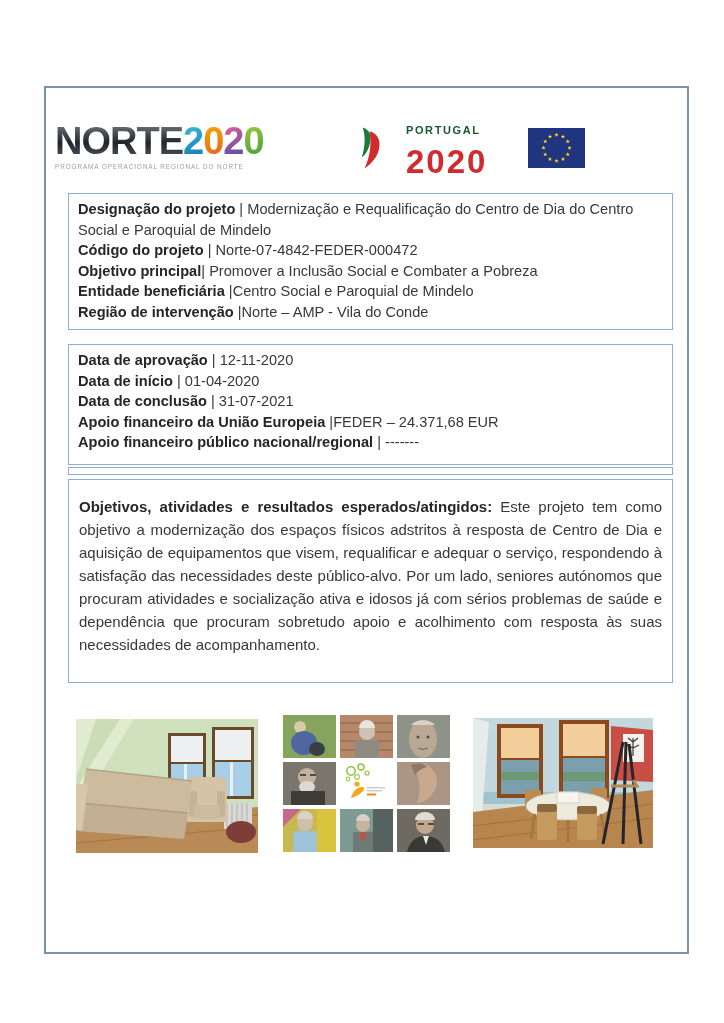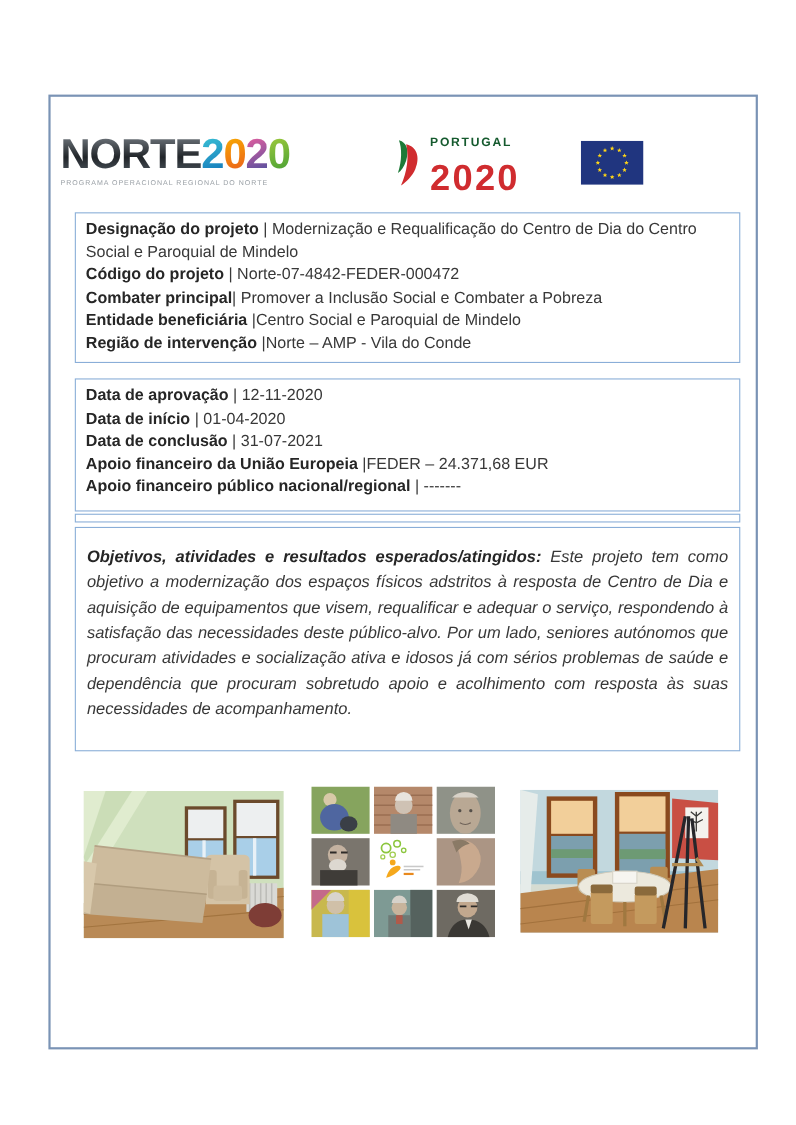--- a/index.html
+++ b/index.html
@@ -18,42 +18,42 @@
     background-image:linear-gradient(180deg,#767d84 0%,#212529 55%,#505a63 100%);
     -webkit-background-clip:text;background-clip:text;color:transparent;
   }
   .digit{-webkit-background-clip:text;background-clip:text;color:transparent;}
   .d1{background-image:linear-gradient(160deg,#3cc4d6,#1173b9);}
   .d2{background-image:linear-gradient(160deg,#f9b000,#e9571e);}
   .d3{background-image:linear-gradient(160deg,#ef5f9f,#44509f);}
   .d4{background-image:linear-gradient(160deg,#a5cd3c,#3e9b35);}
   .norte-sub{font-size:6.4px;letter-spacing:.9px;color:#9aa0a6;margin-top:3px;white-space:nowrap;}
 
-  .pt-logo{position:absolute;left:312px;top:36px;display:flex;gap:5px;}
+  .pt-logo{position:absolute;left:312px;top:36px;display:flex;gap:20px;}
   .pt-text{display:flex;flex-direction:column;}
   .pt-title{font-size:11px;font-weight:700;color:#155a2e;letter-spacing:1.6px;line-height:12px;}
   .pt-year{font-size:33px;font-weight:700;color:#d02c2f;line-height:30px;letter-spacing:2px;margin-top:11px;}
 
   .eu-logo{position:absolute;left:482px;top:40px;display:flex;gap:9px;align-items:flex-start;}
   .eu-text{padding-top:1px;}
   .eu-title{font-size:8px;color:#4a4a4a;letter-spacing:.3px;}
   .eu-sub{margin-top:11px;font-size:7.4px;line-height:9px;color:#555;white-space:nowrap;}
 
   
   .box{
     position:absolute;left:22px;width:605px;box-sizing:border-box;
     border:1.5px solid #8aaed8;background:#fff;
     font-size:14.6px;line-height:20.6px;color:#383838;
     padding:5px 9px;
   }
   .box b{font-weight:700;color:#262626;text-align:right;}
   #box-project{top:105px;height:137px;}
   #box-dates{top:256px;height:121px;}
   #box-strip{top:379px;height:8px;padding:0;}
-  #box-objectives{top:391px;height:204px;font-size:15px;line-height:23px;text-align:justify;padding:15px 10px 0 10px;font-style:italic;}
+  #box-objectives{top:391px;height:204px;font-size:15px;line-height:23px;text-align:justify;padding:15px 10px 0 10px;}
   .row{display:block;}
   .sep{white-space:pre;}
 
   
   .photo{position:absolute;}
   #photo-left{left:30px;top:631px;width:182px;height:134px;}
   #photo-mid{left:237px;top:627px;width:167px;height:137px;}
   #photo-right{left:427px;top:630px;width:180px;height:130px;}
   .photo svg{display:block;}
 </style>
@@ -105,21 +105,21 @@
         <use href="#st" transform="translate(15.5,20)"></use>
         <use href="#st" transform="translate(17.24,13.5)"></use>
         <use href="#st" transform="translate(22,8.74)"></use>
       </svg>
     </span>
   </div>
 
   <div class="box" id="box-project">
     <div class="row"><b>Designação do projeto</b><span class="sep"> | </span><span>Modernização e Requalificação do Centro de Dia do Centro Social e Paroquial de Mindelo</span></div>
     <div class="row"><b>Código do projeto</b><span class="sep"> | </span><span>Norte-07-4842-FEDER-000472</span></div>
-    <div class="row"><b>Combater principal</b><span class="sep">| </span><span>Promover a Inclusão Social e Combater a Pobreza</span></div>
+    <div class="row"><b>Objetivo principal</b><span class="sep">| </span><span>Promover a Inclusão Social e Combater a Pobreza</span></div>
     <div class="row"><b>Entidade beneficiária</b><span class="sep"> |</span><span>Centro Social e Paroquial de Mindelo</span></div>
     <div class="row"><b>Região de intervenção</b><span class="sep"> |</span><span>Norte – AMP - Vila do Conde</span></div>
   </div>
 
   <div class="box" id="box-dates">
     <div class="row"><b>Data de aprovação</b><span class="sep"> | </span><span>12-11-2020</span></div>
     <div class="row"><b>Data de início</b><span class="sep"> | </span><span>01-04-2020</span></div>
     <div class="row"><b>Data de conclusão</b><span class="sep"> | </span><span>31-07-2021</span></div>
     <div class="row"><b>Apoio financeiro da União Europeia</b><span class="sep"> |</span><span>FEDER – 24.371,68 EUR</span></div>
     <div class="row"><b>Apoio financeiro público nacional/regional</b><span class="sep"> | </span><span>-------</span></div>

